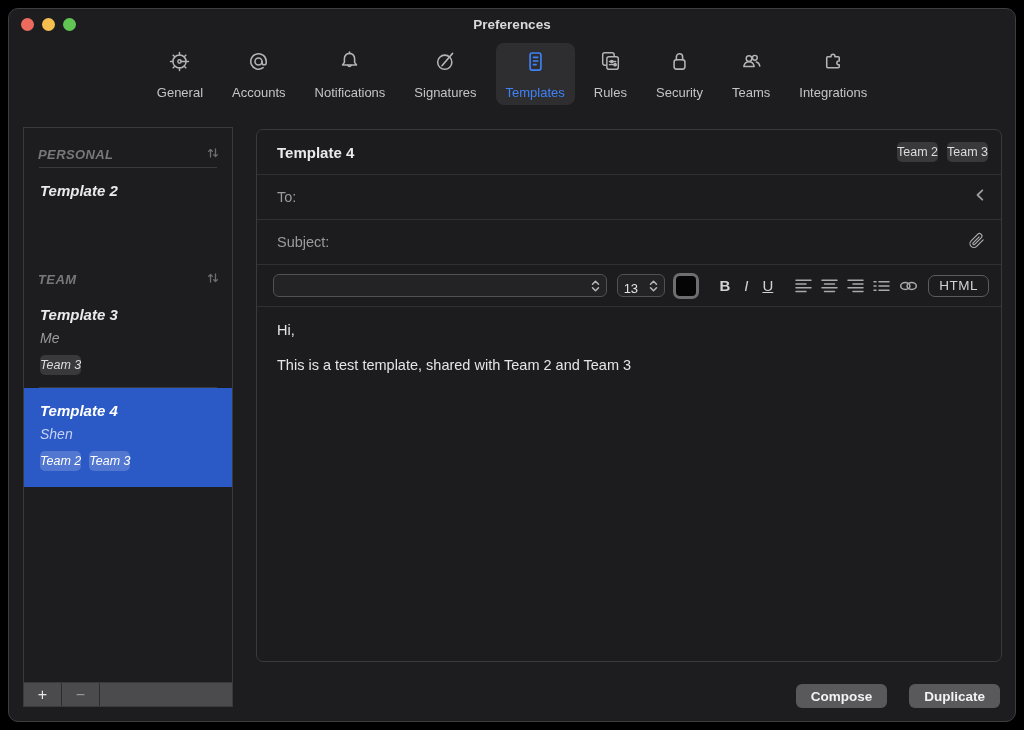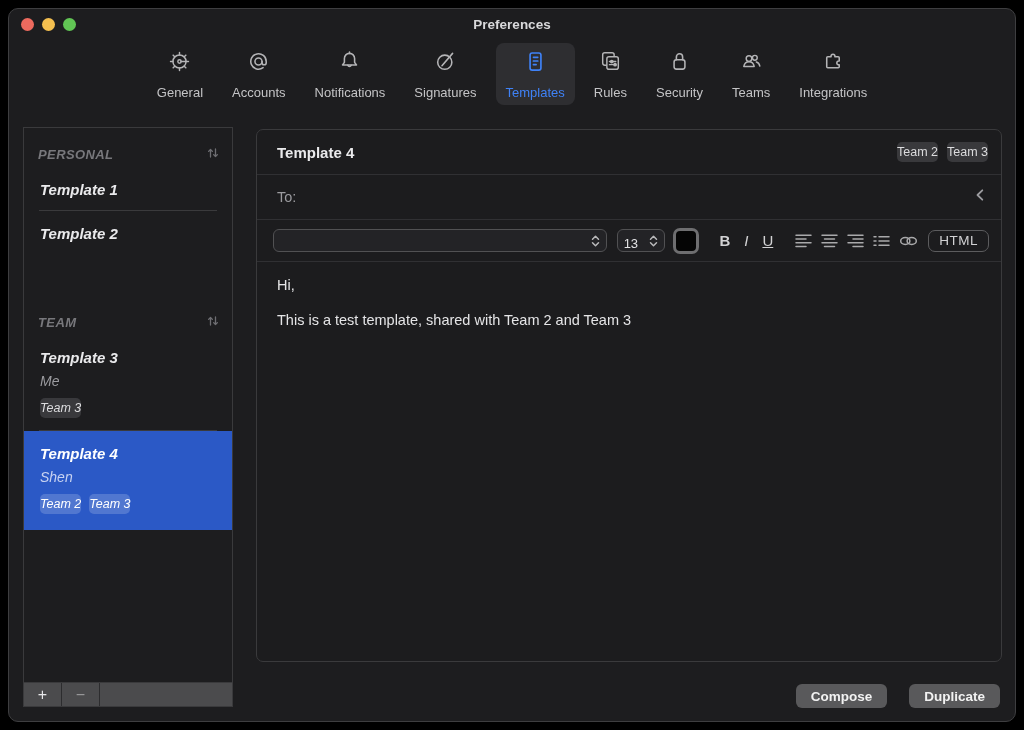--- a/index.html
+++ b/index.html
@@ -172,23 +172,20 @@
     <div class="side-list">
 
       <div class="sec-personal">
         <div class="sec-head">
           <span>PERSONAL</span>
           <span class="sort-ic"><svg viewBox="0 0 14 14" stroke-width="1.3">
                 <path d="M4.5 11V3.5M4.5 3.5L2.6 5.4M4.5 3.5l1.9 1.9"></path>
                 <path d="M9.5 3v7.5M9.5 10.5l-1.9-1.9M9.5 10.5l1.9-1.9"></path>
               </svg></span>
         </div>
-        <div class="item">
-          <div class="t-title">Template 1</div>
-        </div>
         <div class="divider-s"></div>
         <div class="item">
           <div class="t-title">Template 2</div>
         </div>
       </div>
 
       <div>
         <div class="sec-head">
           <span>TEAM</span>
           <span class="sort-ic"><svg viewBox="0 0 14 14" stroke-width="1.3">
@@ -232,20 +229,26 @@
       </div>
     </div>
 
     <div class="row">
       <span class="row-label">To:</span>
       <span><svg width="11" height="14" viewBox="0 0 11 14" stroke="#9b9b9f" stroke-width="1.8">
             <path d="M8.3 2.3L3.5 7l4.8 4.7"></path>
           </svg></span>
     </div>
 
+    <div class="row">
+      <span class="row-label">Subject:</span>
+      <span><svg width="17" height="17" viewBox="0 0 24 24" stroke="#a9a9ab" stroke-width="1.7">
+            <path d="M21.4 11.05l-9.19 9.19a5.5 5.5 0 01-7.78-7.78l9.19-9.19a3.5 3.5 0 014.95 4.95l-9.2 9.19a1.5 1.5 0 01-2.12-2.12l8.49-8.48"></path>
+          </svg></span>
+    </div>
 
     <div class="fmt">
       <div class="sel font">
         <span></span>
         <span><svg width="9" height="14" viewBox="0 0 9 14" stroke="#b8b8ba" stroke-width="1.5">
               <path d="M1.5 5.2l3-3 3 3"></path>
               <path d="M1.5 8.8l3 3 3-3"></path>
             </svg></span>
       </div>
       <div class="sel size">

